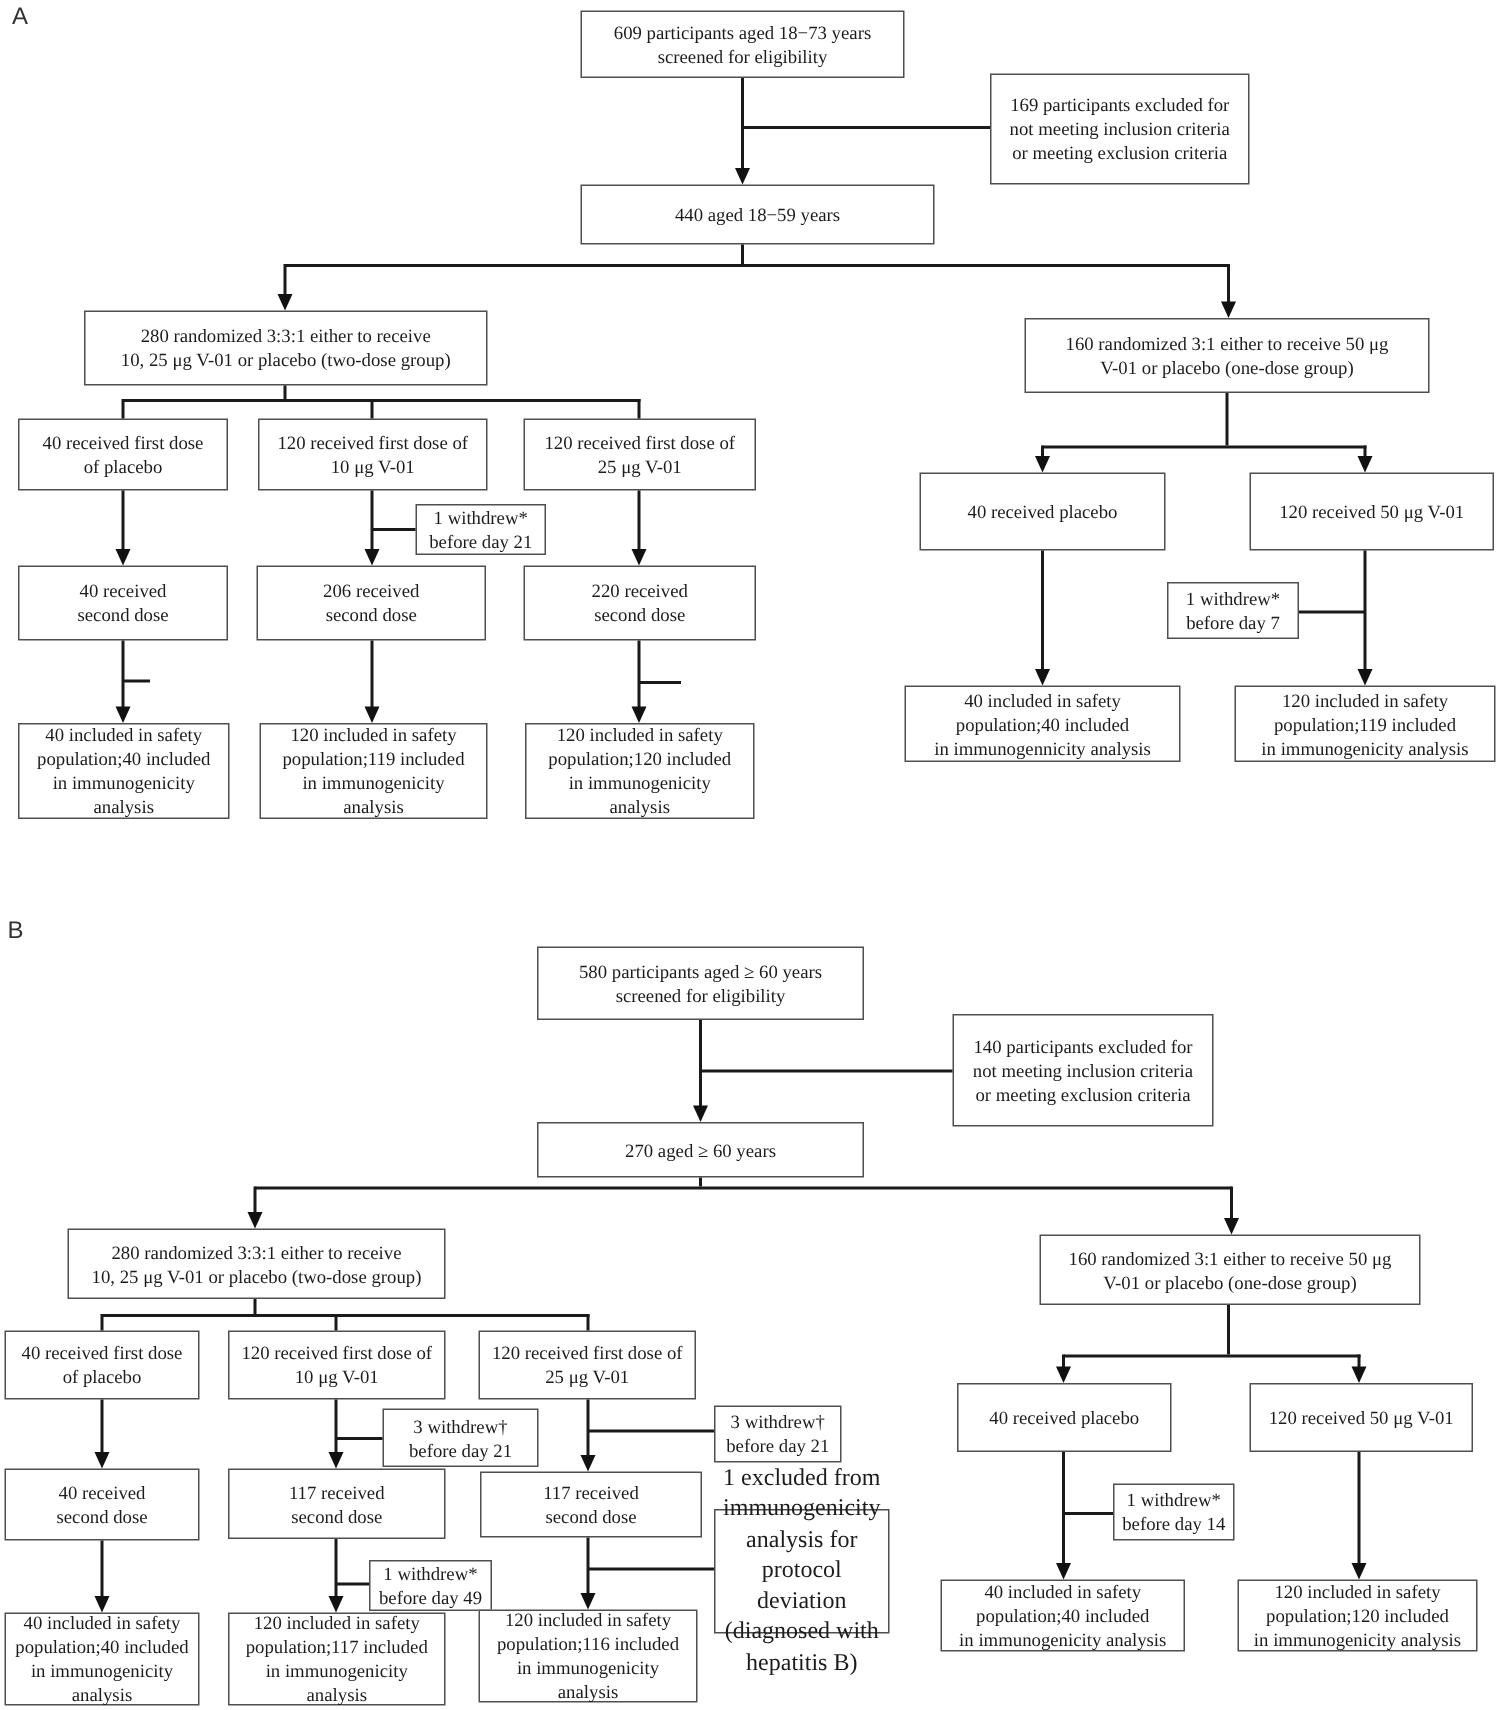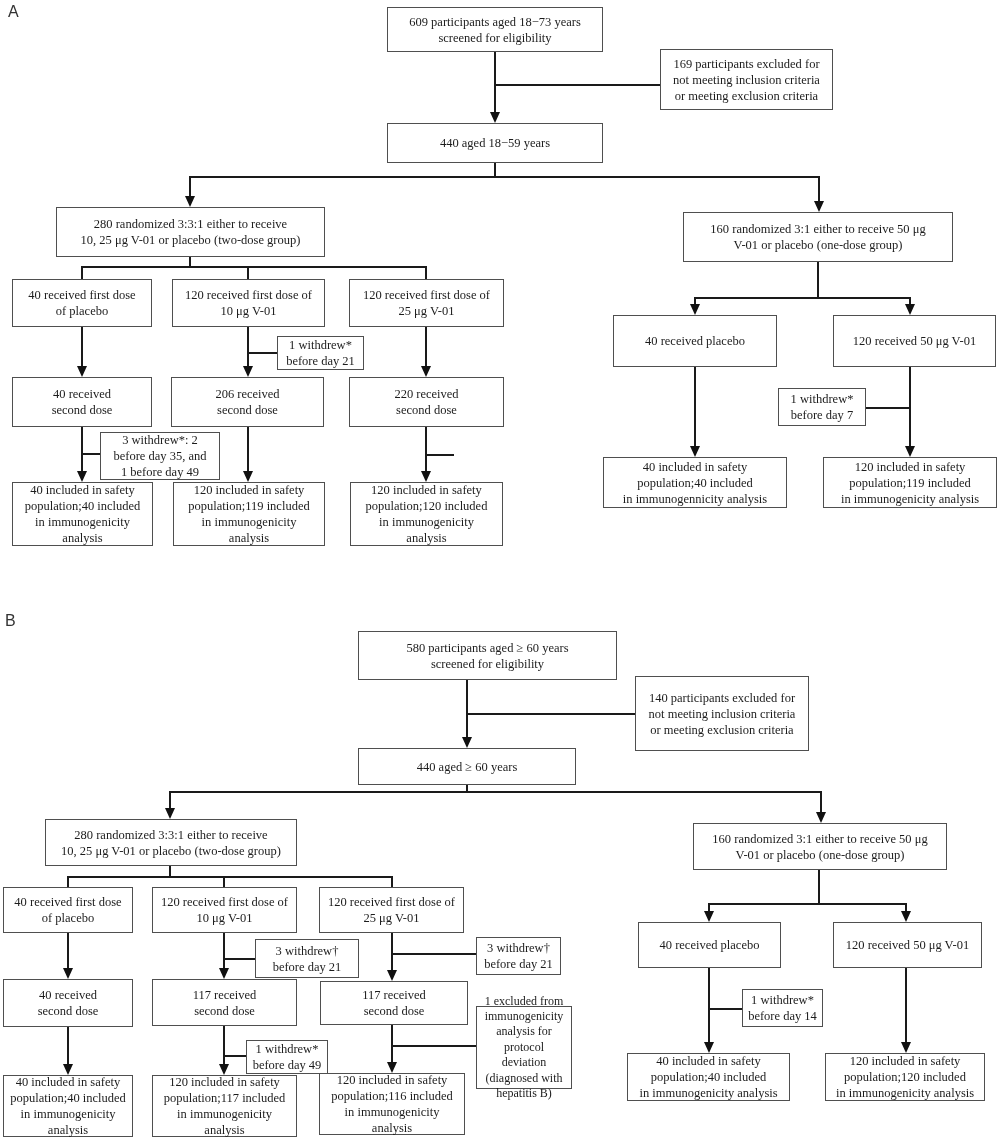--- a/index.html
+++ b/index.html
@@ -18,45 +18,42 @@
 </style>
 </head>
 <body>
 
 <div id="fig">
 
   <div class="plabel" style="left:8px;top:3px">A</div>
 
   <div class="bx" style="left:387px;top:7px;width:216px;height:45px">609 participants aged 18−73 years
 screened for eligibility</div>
-  <div class="bx" style="left:660px;top:49px;width:173px;height:61px">169 participants excluded for
+  <div class="bx" style="left:660px;top:49px;width:173px;height:74px">169 participants excluded for
 not meeting inclusion criteria
 or meeting exclusion criteria</div>
-  <div class="bx" style="left:387px;top:123px;width:216px;height:40px">440 aged 18−59 years</div>
+  <div class="bx" style="left:387px;top:123px;width:236px;height:40px">440 aged 18−59 years</div>
   <div class="bx" style="left:56px;top:207px;width:269px;height:50px">280 randomized 3:3:1 either to receive
 10, 25 μg V-01 or placebo (two-dose group)</div>
   <div class="bx" style="left:683px;top:212px;width:270px;height:50px">160 randomized 3:1 either to receive 50 μg
 V-01 or placebo (one-dose group)</div>
   <div class="bx" style="left:12px;top:279px;width:140px;height:48px">40 received first dose
 of placebo</div>
   <div class="bx" style="left:172px;top:279px;width:153px;height:48px">120 received first dose of
 10 μg V-01</div>
   <div class="bx" style="left:349px;top:279px;width:155px;height:48px">120 received first dose of
 25 μg V-01</div>
   <div class="bx" style="left:277px;top:336px;width:87px;height:34px">1 withdrew*
 before day 21</div>
   <div class="bx" style="left:12px;top:377px;width:140px;height:50px">40 received
 second dose</div>
   <div class="bx" style="left:171px;top:377px;width:153px;height:50px">206 received
 second dose</div>
   <div class="bx" style="left:349px;top:377px;width:155px;height:50px">220 received
 second dose</div>
-  <div class="bx" style="left:100px;top:432px;width:120px;height:48px">3 withdrew*: 2
-before day 35, and
-1 before day 49</div>
   <div class="bx" style="left:12px;top:482px;width:141px;height:64px">40 included in safety
 population;40 included
 in immunogenicity
 analysis</div>
   <div class="bx" style="left:173px;top:482px;width:152px;height:64px">120 included in safety
 population;119 included
 in immunogenicity
 analysis</div>
   <div class="bx" style="left:350px;top:482px;width:153px;height:64px">120 included in safety
 population;120 included
@@ -109,26 +106,26 @@
   <div class="vl" style="left:909px;top:297px;height:8px"></div>
   <div class="ar" style="left:905px;top:304px"></div>
   <div class="vl" style="left:694px;top:367px;height:80px"></div>
   <div class="ar" style="left:690px;top:446px"></div>
   <div class="vl" style="left:909px;top:367px;height:80px"></div>
   <div class="ar" style="left:905px;top:446px"></div>
   <div class="hl" style="left:866px;top:407px;width:44px"></div>
 
   <div class="plabel" style="left:5px;top:612px">B</div>
 
-  <div class="bx" style="left:358px;top:631px;width:259px;height:49px">580 participants aged ≥ 60 years
+  <div class="bx" style="left:358px;top:631px;width:218px;height:49px">580 participants aged ≥ 60 years
 screened for eligibility</div>
   <div class="bx" style="left:635px;top:676px;width:174px;height:75px">140 participants excluded for
 not meeting inclusion criteria
 or meeting exclusion criteria</div>
-  <div class="bx" style="left:358px;top:748px;width:218px;height:37px">440 aged ≥ 60 years</div>
+  <div class="bx" style="left:358px;top:748px;width:218px;height:37px">270 aged ≥ 60 years</div>
   <div class="bx" style="left:45px;top:819px;width:252px;height:47px">280 randomized 3:3:1 either to receive
 10, 25 μg V-01 or placebo (two-dose group)</div>
   <div class="bx" style="left:693px;top:823px;width:254px;height:47px">160 randomized 3:1 either to receive 50 μg
 V-01 or placebo (one-dose group)</div>
   <div class="bx" style="left:3px;top:887px;width:130px;height:46px">40 received first dose
 of placebo</div>
   <div class="bx" style="left:152px;top:887px;width:145px;height:46px">120 received first dose of
 10 μg V-01</div>
   <div class="bx" style="left:319px;top:887px;width:145px;height:46px">120 received first dose of
 25 μg V-01</div>
@@ -137,21 +134,21 @@
   <div class="bx" style="left:476px;top:937px;width:85px;height:38px">3 withdrew†
 before day 21</div>
   <div class="bx" style="left:3px;top:979px;width:130px;height:48px">40 received
 second dose</div>
   <div class="bx" style="left:152px;top:979px;width:145px;height:47px">117 received
 second dose</div>
   <div class="bx" style="left:320px;top:981px;width:148px;height:44px">117 received
 second dose</div>
   <div class="bx" style="left:246px;top:1040px;width:82px;height:34px">1 withdrew*
 before day 49</div>
-  <div class="bx" style="left:476px;top:1006px;width:96px;height:83px;font-size:12px">1 excluded from
+  <div class="bx" style="left:476px;top:1006px;width:117px;height:83px;font-size:16px">1 excluded from
 immunogenicity
 analysis for protocol
 deviation
 (diagnosed with
 hepatitis B)</div>
   <div class="bx" style="left:3px;top:1075px;width:130px;height:62px">40 included in safety
 population;40 included
 in immunogenicity
 analysis</div>
   <div class="bx" style="left:152px;top:1075px;width:145px;height:62px">120 included in safety

